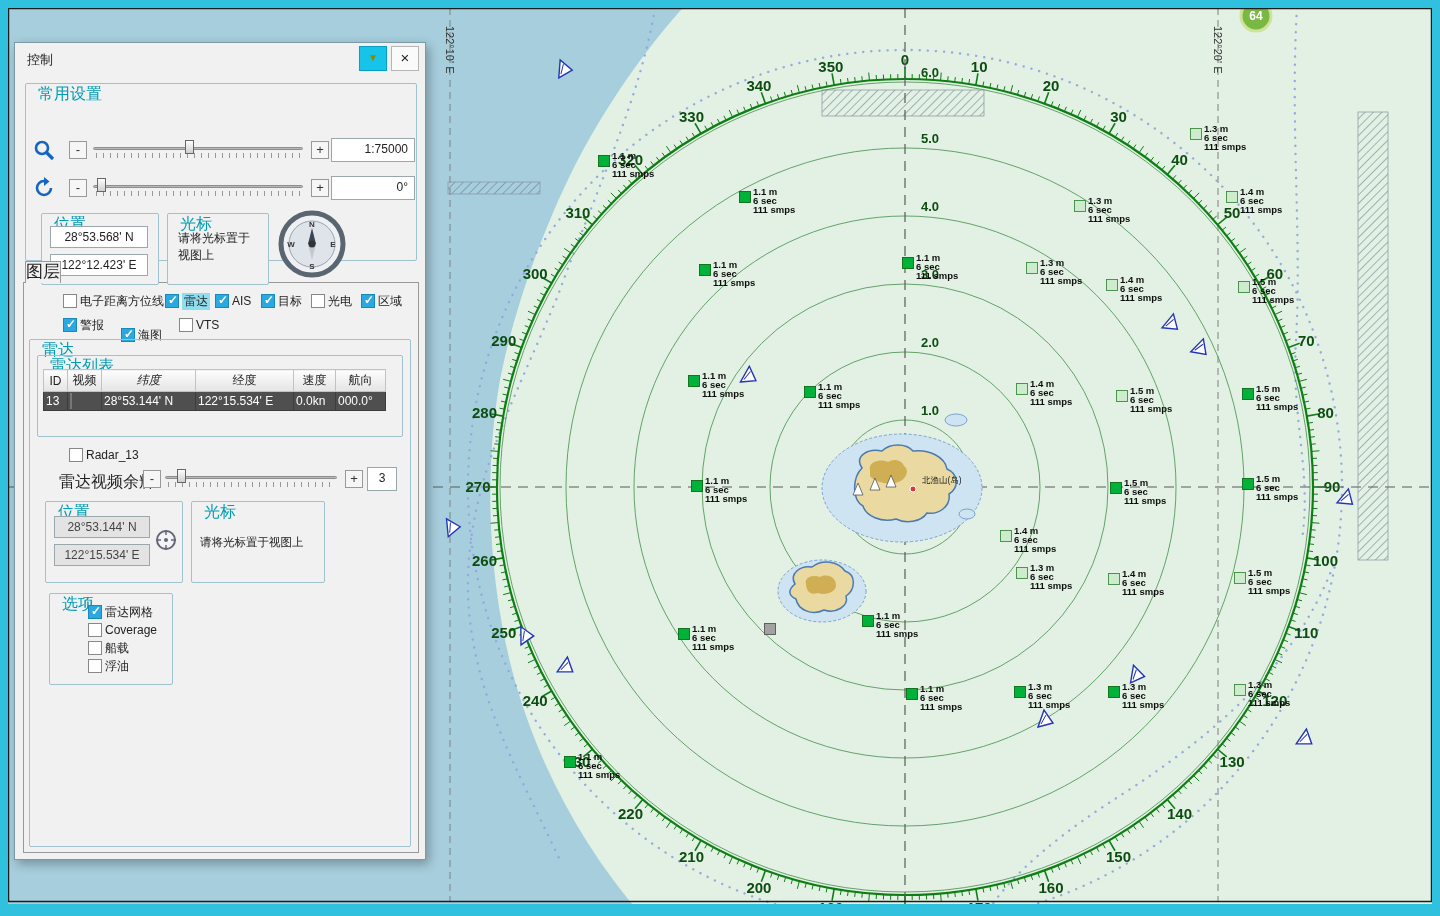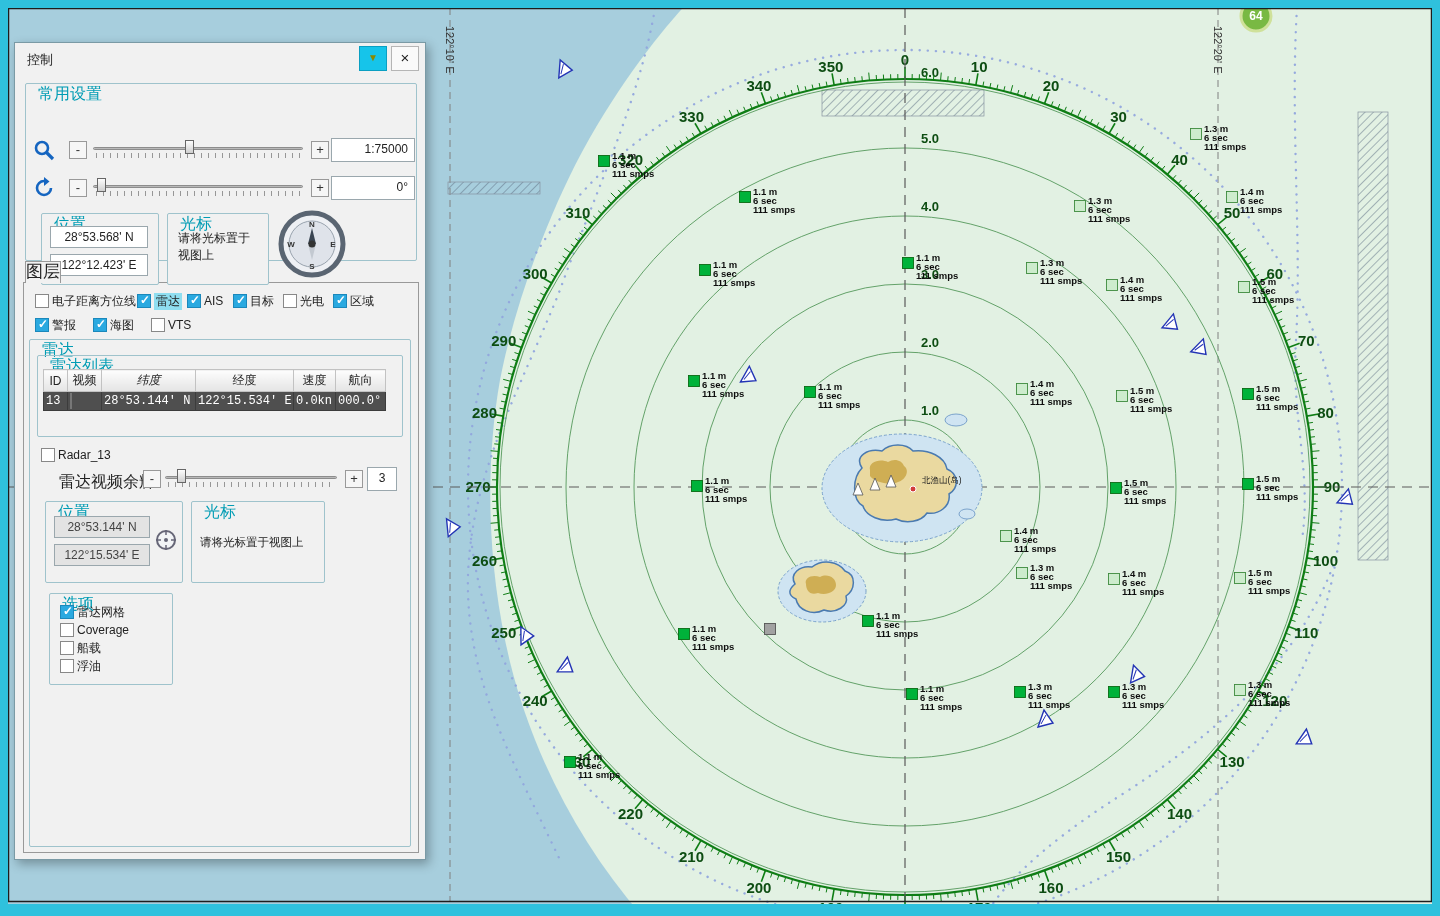--- a/index.html
+++ b/index.html
@@ -27,29 +27,29 @@
   .slider .ticks{position:absolute;left:3px;right:3px;top:14px;height:5px;
                  background:repeating-linear-gradient(90deg,#979797 0 1px,transparent 1px 7px);}
   .slider .thumb{position:absolute;top:1px;width:9px;height:14px;background:linear-gradient(#fdfdfd,#cfcfcf);border:1px solid #666;}
   .field{position:absolute;background:#fff;border:1px solid #9aa7ad;font-size:12px;padding:3px 4px;text-align:center;white-space:nowrap;}
   .field.dis{background:#e3e3e3;color:#444;}
   .hint{position:absolute;font-size:12px;color:#222;line-height:17px;}
   .tab{position:absolute;top:0;height:20px;background:#e2e2e2;border:1px solid #999;border-bottom:none;
        text-align:center;line-height:19px;font-size:17px;padding:0 0;}
   .tab.active{background:#f1f1f1;height:22px;z-index:2;}
   .content{position:absolute;border:1px solid #999;background:#f1f1f1;}
-  .cb{position:absolute;display:flex;align-items:center;gap:3px;height:16px;white-space:nowrap;}
+  .cb{position:absolute;display:flex;align-items:center;gap:3px;height:16px;white-space:nowrap;margin-left:28px;}
   .cb .box{width:14px;height:14px;background:#fff;border:1px solid #888;display:inline-block;position:relative;flex:0 0 auto;}
   .cb .box.checked{background:#2aa9e0;border-color:#1b88bb;}
   .cb .box.checked::after{content:"\2713";position:absolute;left:2px;top:-2px;color:#fff;font-size:12px;font-weight:bold;}
   .cb .lbl{font-size:12px;}
   .cb .lbl.hl{background:#8fdef0;padding:0 2px;}
   table.radar{position:absolute;border-collapse:collapse;font-size:12px;background:#fff;table-layout:fixed;}
   table.radar th{background:linear-gradient(#fdfdfd,#e4e4e4);border:1px solid #c2c2c2;font-weight:normal;padding:2px 2px;overflow:hidden;}
-  table.radar td{border:1px solid #3c3c3c;padding:2px 2px;overflow:hidden;white-space:nowrap;font-family:Liberation Mono, monospace;}
+  table.radar td{border:1px solid #3c3c3c;padding:2px 2px;overflow:hidden;white-space:nowrap;}
   tr.sel{background:#4f4f4f;color:#fff;}
   td .mini{width:13px;height:13px;background:#fff;border:1px solid #777;margin:0 auto;}
 </style>
 </head>
 <body>
 
 <div class="app">
 
   <svg id="map-svg" width="1440" height="916" viewBox="0 0 1440 916">
       <defs>
@@ -770,21 +770,21 @@
       </label>
     <label class="cb" style="left:318px;top:250px;">
         <span class="box checked"></span>
         <span class="lbl">区域</span>
       </label>
 
     <label class="cb" style="left:20px;top:274px;">
         <span class="box checked"></span>
         <span class="lbl">警报</span>
       </label>
-    <label class="cb" style="left:78px;top:274px;">
+    <label class="cb" style="left:78px;top:284px;">
         <span class="box checked"></span>
         <span class="lbl">海图</span>
       </label>
     <label class="cb" style="left:136px;top:274px;">
         <span class="box"></span>
         <span class="lbl">VTS</span>
       </label>
 
     <div class="group" style="left:14px;top:296px;width:382px;height:508px;">
       <span class="legend">雷达</span>

